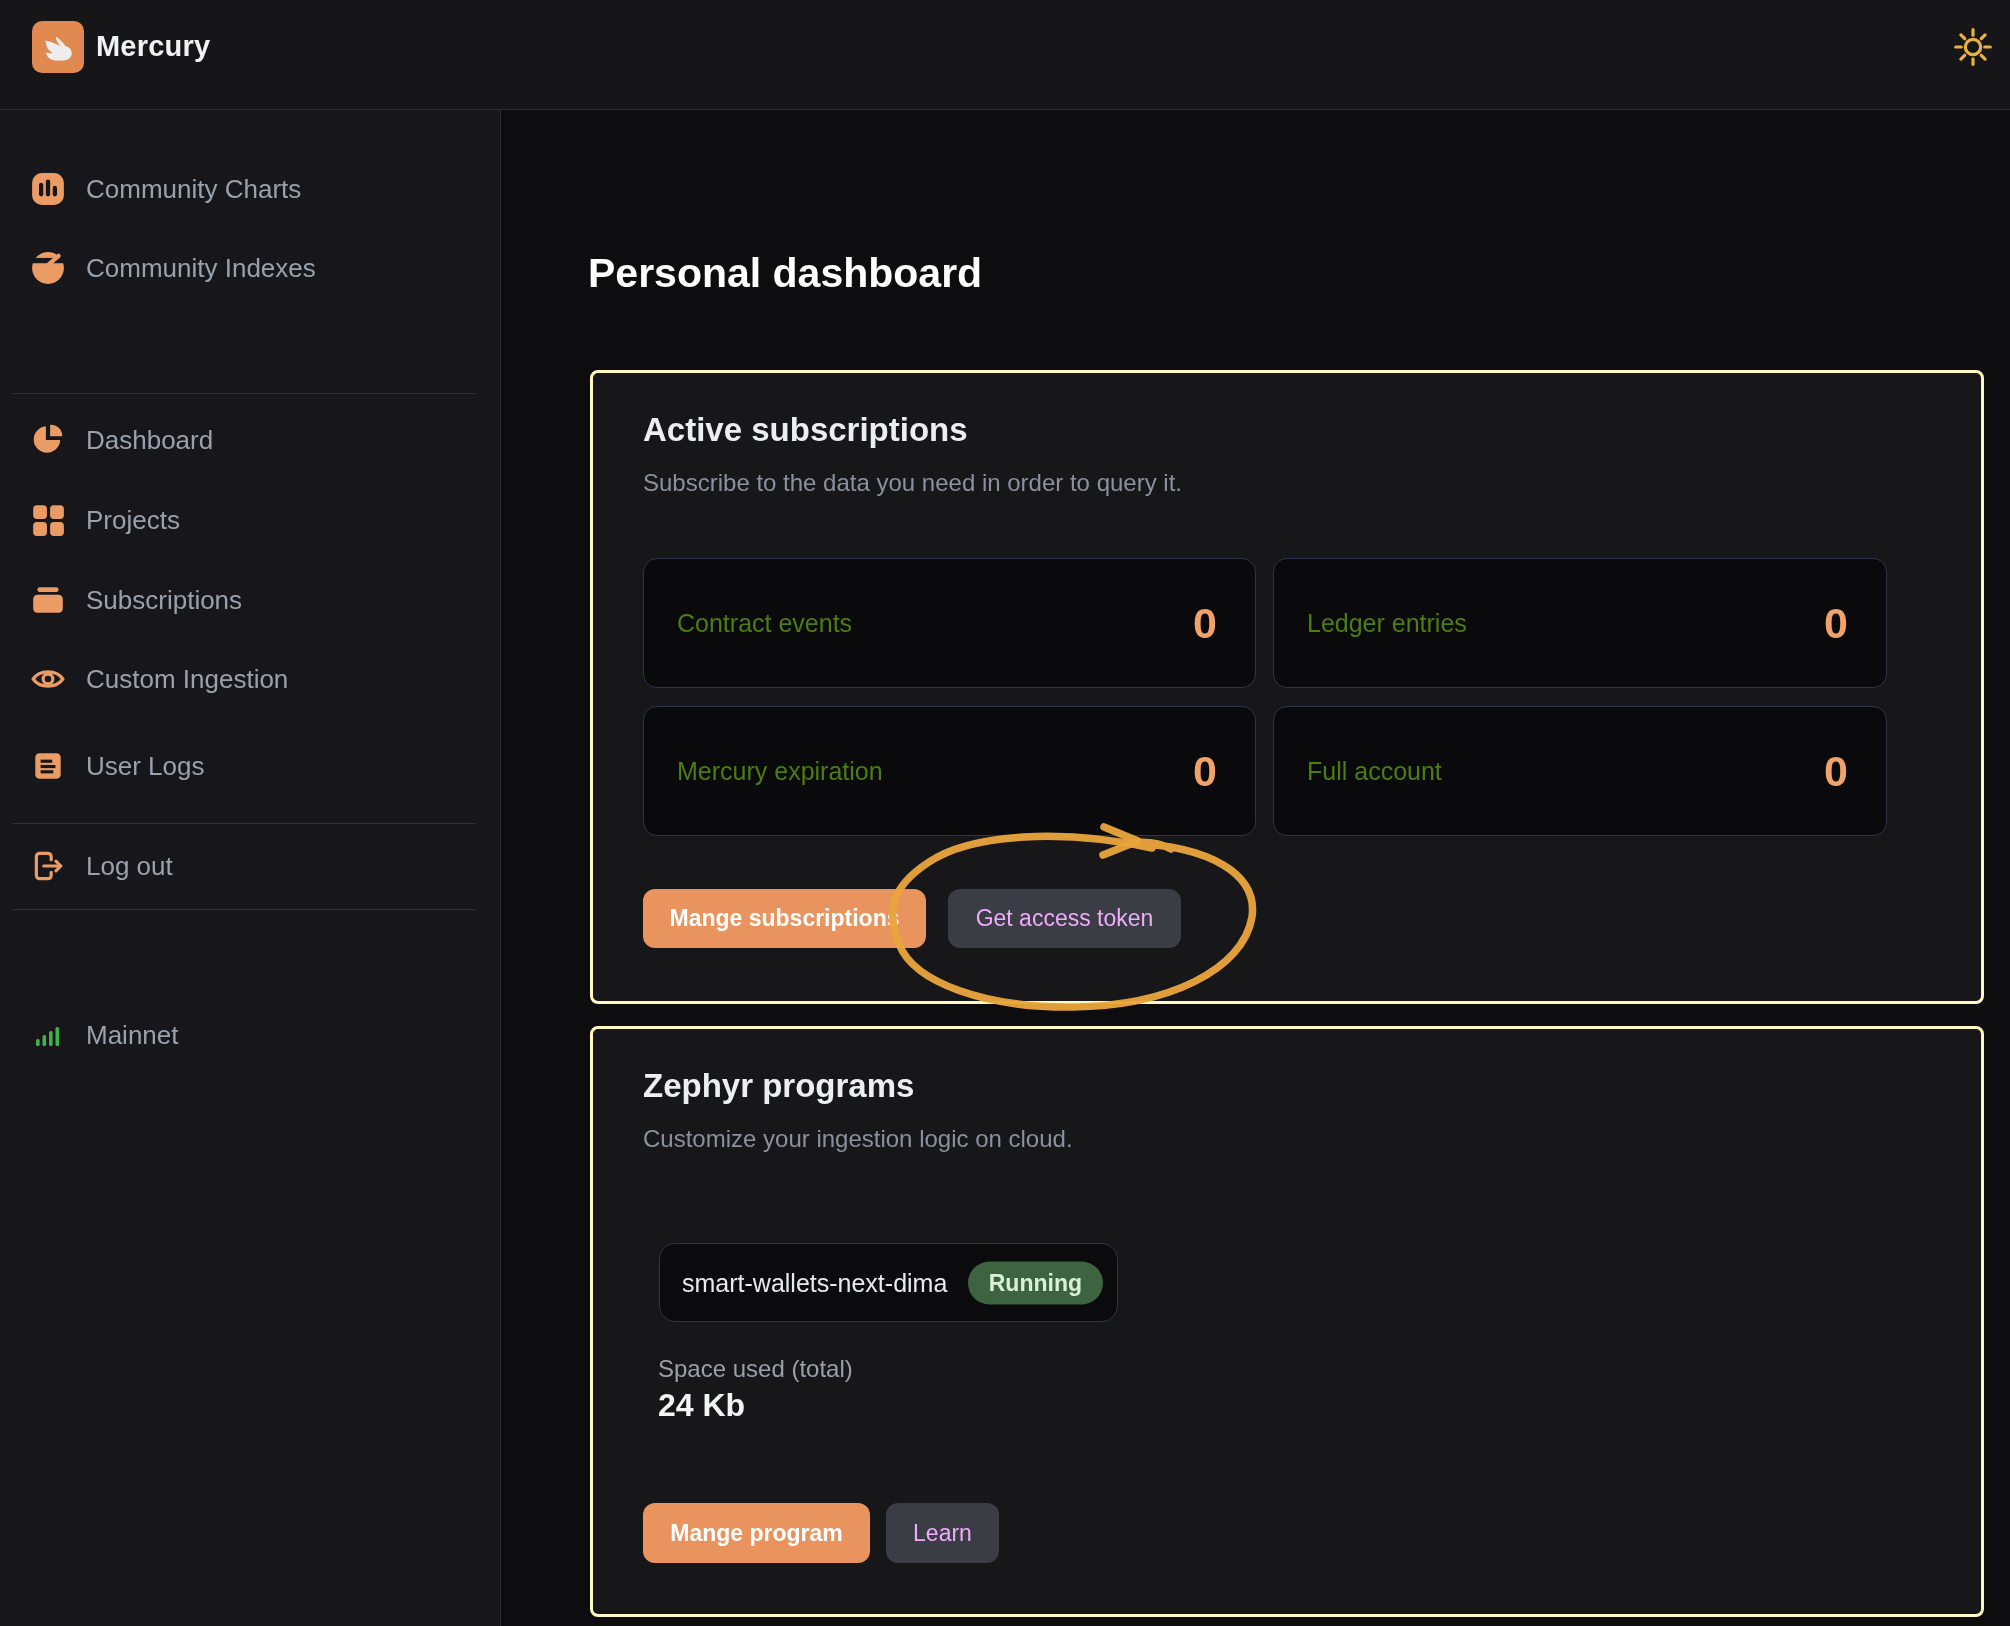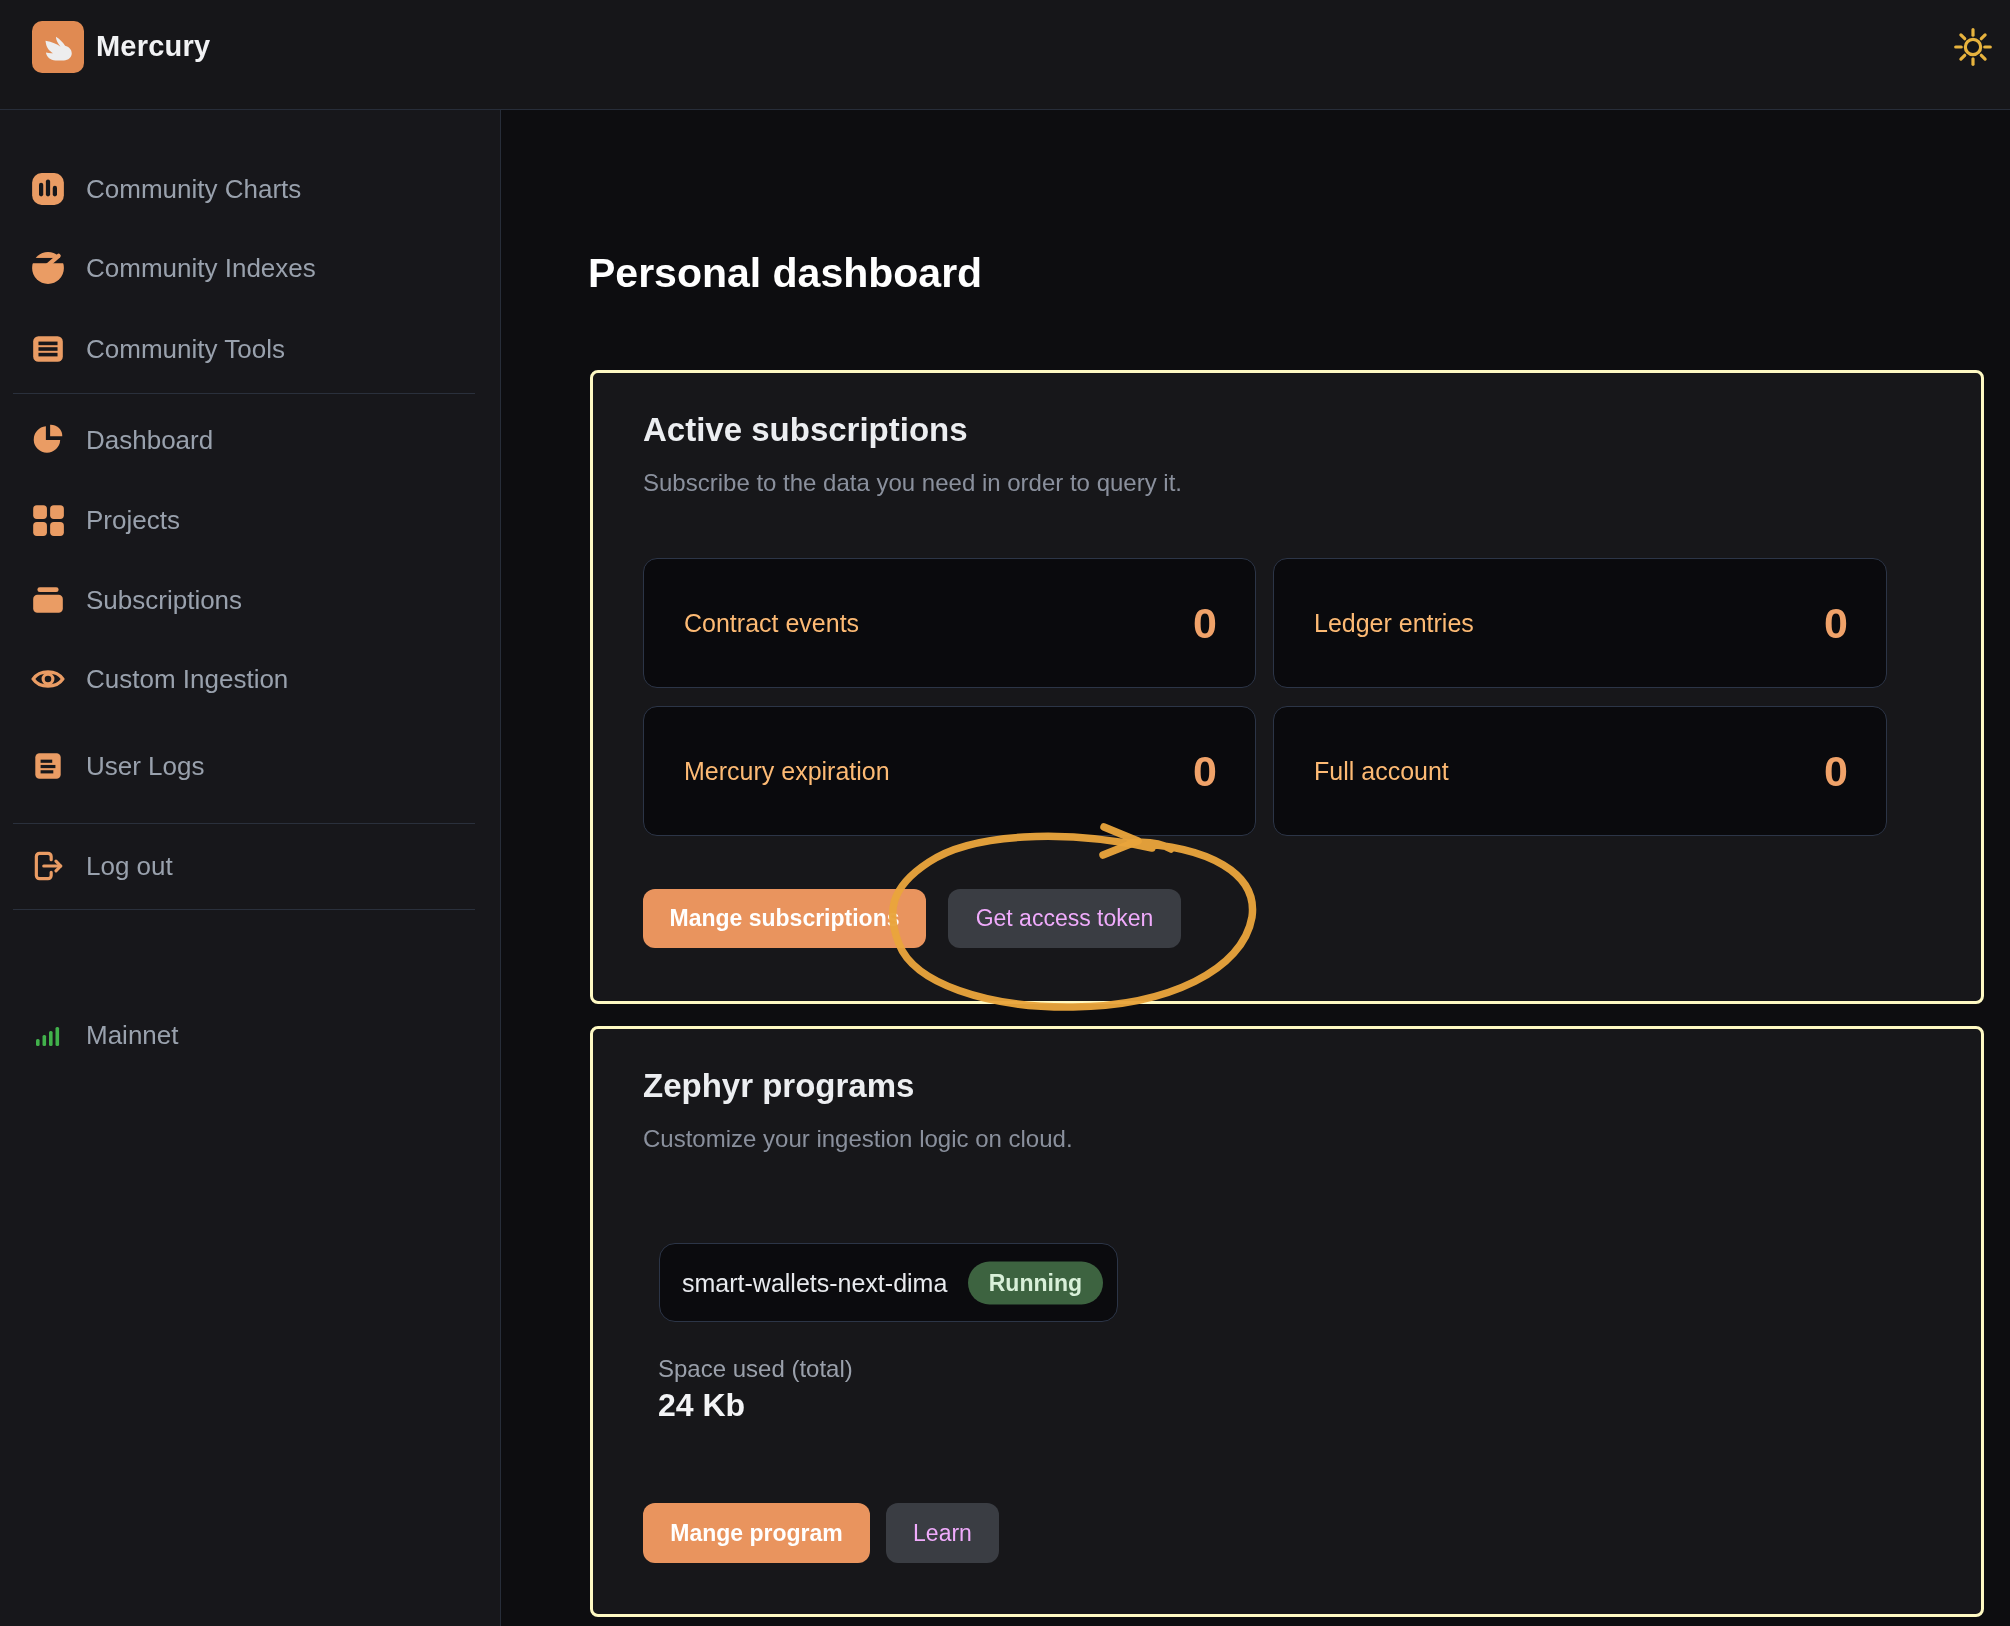--- a/index.html
+++ b/index.html
@@ -26,21 +26,21 @@
   .main{position:absolute;left:501px;top:110px;width:1509px;height:1516px;background:#0d0d10;}
   .page-title{position:absolute;left:588px;top:250px;font-size:41px;font-weight:700;color:#ffffff;}
 
   .card{position:absolute;left:590px;width:1342px;background:#17171a;border:3px solid #fef9c3;border-radius:8px;padding-left:46px;}
   .card1{top:370px;height:628px;}
   .card2{top:1026px;height:585px;}
   .card h2{position:absolute;left:50px;top:38px;margin:0;font-size:33px;font-weight:700;color:#eceef1;}
   .card .subtd{position:absolute;left:50px;top:96px;font-size:24px;color:#8a909d;}
 
   .tile{position:absolute;height:128px;background:#0a0a0d;border:1.5px solid #2c3547;border-radius:14px;}
-  .tile .tlabel{position:absolute;left:40px;top:50%;transform:translateY(-50%);font-size:25px;color:#fdba74;}
+  .tile .tlabel{position:absolute;left:33px;top:50%;transform:translateY(-50%);font-size:25px;color:#4d7c0f;}
   .tile .tvalue{position:absolute;right:38px;top:50%;transform:translateY(-50%);font-size:43px;font-weight:800;color:#f0a269;}
   .t0{left:50px;top:185px;width:611px;}
   .t1{left:680px;top:185px;width:612px;}
   .t2{left:50px;top:333px;width:611px;}
   .t3{left:680px;top:333px;width:612px;}
 
   .btn{position:absolute;border:none;border-radius:12px;font-family:"Liberation Sans",sans-serif;
        font-size:23px;cursor:pointer;display:flex;align-items:center;justify-content:center;}
   .btn.orange{background:#e9945e;color:#ffffff;font-weight:700;}
   .btn.gray{background:#3a3d43;color:#f0abfc;font-weight:400;}
@@ -108,31 +108,20 @@
       <span class="nicon">
         <svg width="36" height="36" viewBox="0 0 34 34">
             <circle cx="17" cy="17" r="15" fill="#ea9c64"></circle>
         <rect x="0" y="7.5" width="34" height="5" fill="#17171b"></rect>
         <line x1="15" y1="16" x2="27" y2="5.5" stroke="#ea9c64" stroke-width="4" stroke-linecap="round"></line>
           </svg>
       </span>
       <span class="nlabel">Community Indexes</span>
     </div>
 
-    <div class="nav-item" style="top:201px">
-      <span class="nicon">
-        <svg width="36" height="36" viewBox="0 0 34 34">
-            <rect x="3" y="5" width="28" height="24" rx="5" fill="#ea9c64"></rect>
-        <rect x="8" y="10" width="18" height="3.4" fill="#17171b"></rect>
-            <rect x="8" y="15.3" width="18" height="3.4" fill="#17171b"></rect>
-            <rect x="8" y="20.6" width="18" height="3.4" fill="#17171b"></rect>
-          </svg>
-      </span>
-      <span class="nlabel">Community Tools</span>
-    </div>
 
     <div class="sep" style="top:283px"></div>
 
     <div class="nav-item" style="top:292px">
       <span class="nicon">
         <svg width="36" height="36" viewBox="0 0 34 34">
             <path d="M15 4 A12.5 12.5 0 1 0 28.5 17 L15 17 Z" fill="#ea9c64"></path>
         <path d="M19 2.5 A11 11 0 0 1 30.5 13.5 L19 13.5 Z" fill="#ea9c64"></path>
           </svg>
       </span>

